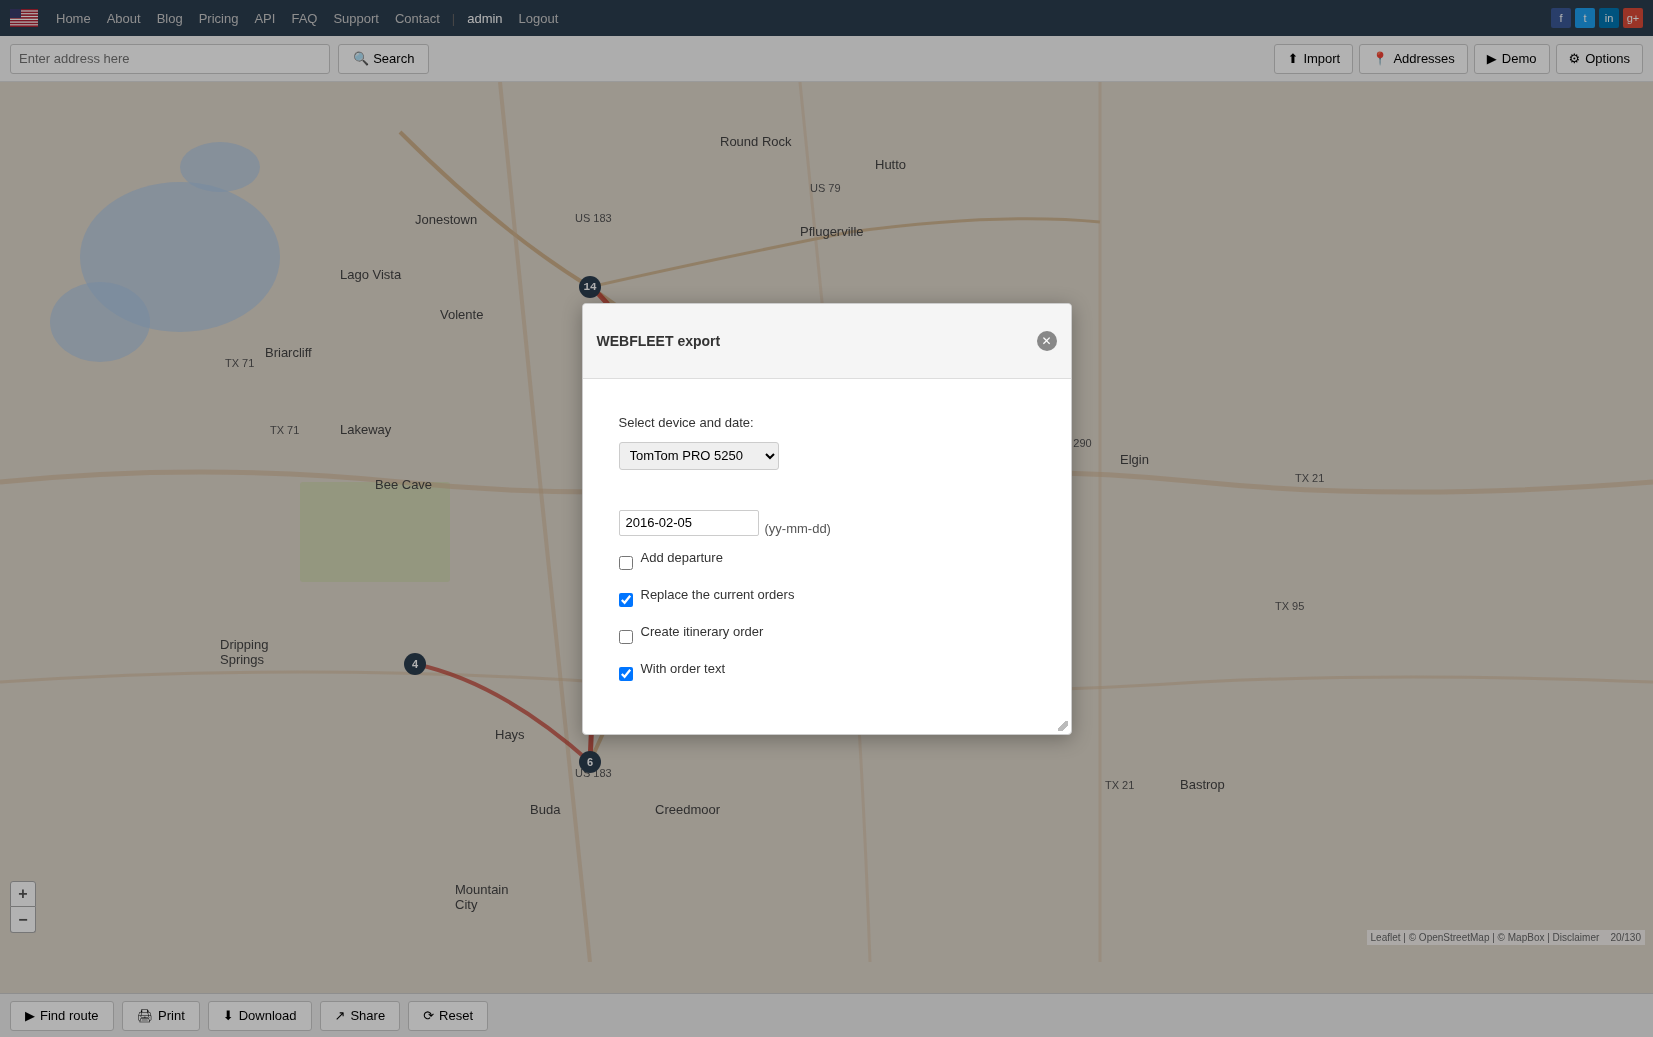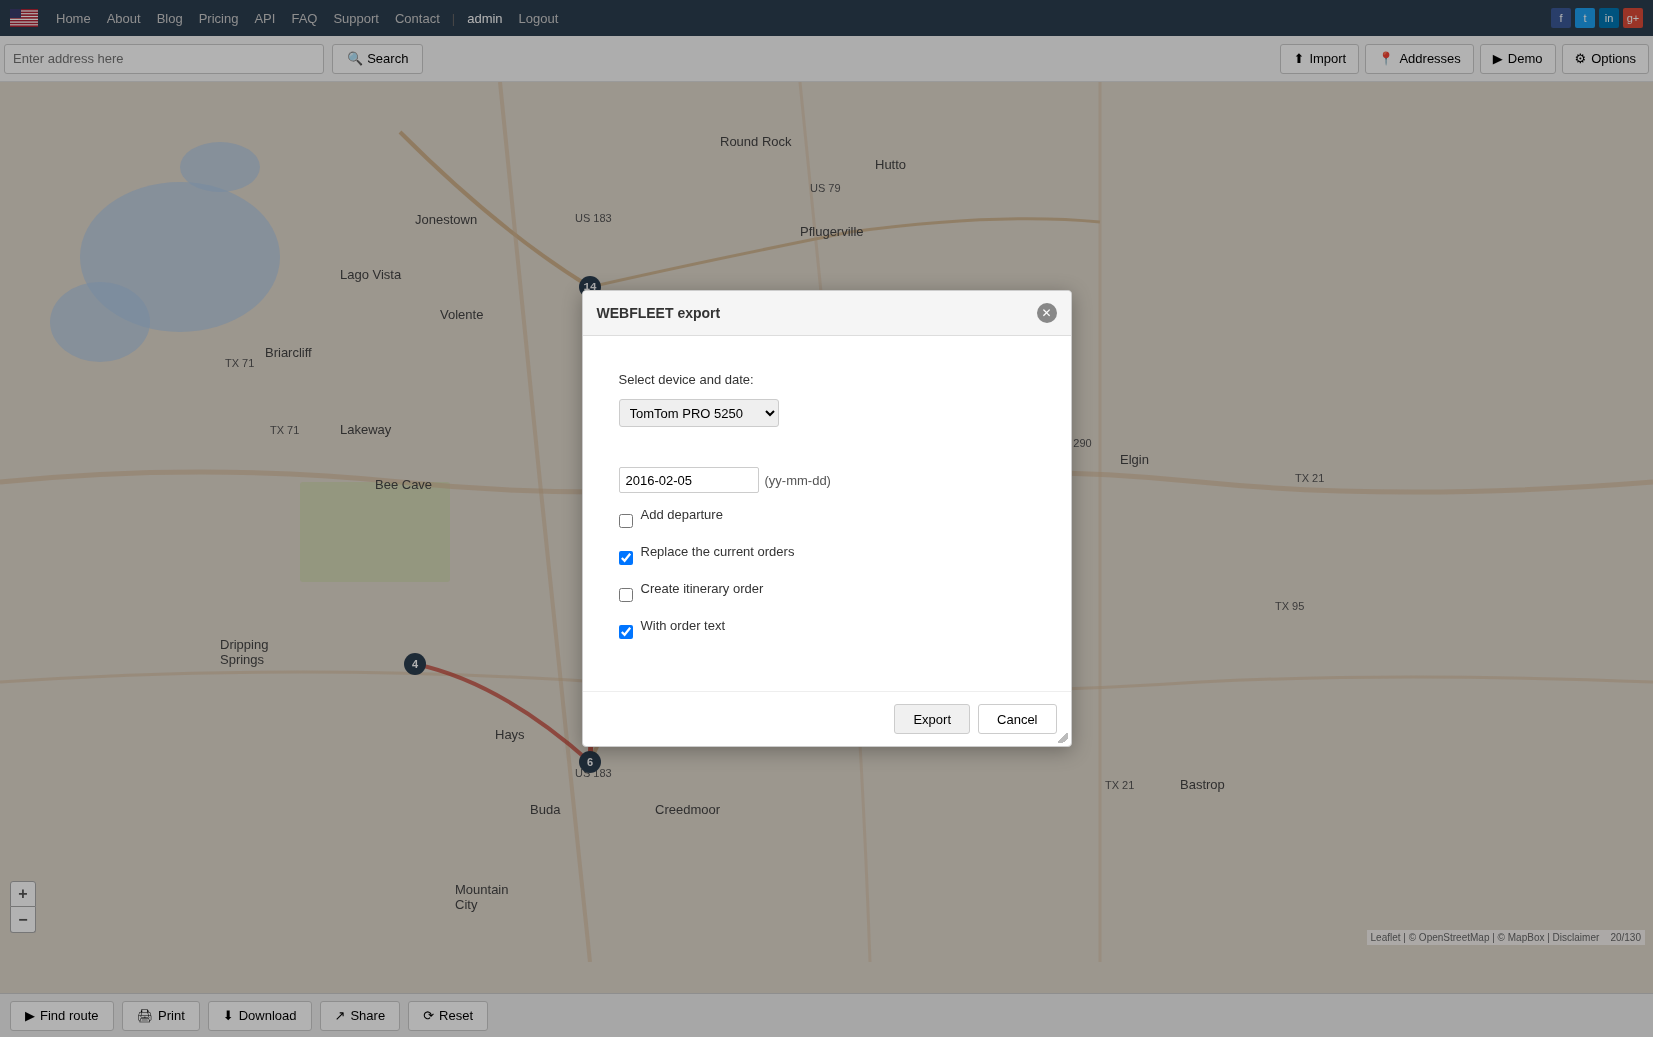--- a/index.html
+++ b/index.html
@@ -15,21 +15,21 @@
     #topnav .sep { color: #666; margin: 0 4px; }
     #topnav .social { margin-left: auto; display: flex; gap: 4px; }
     #topnav .social-icon { width: 20px; height: 20px; background: #3b5998; color: #fff; font-size: 11px; display: flex; align-items: center; justify-content: center; border-radius: 2px; }
     #topnav .social-icon.tw { background: #1da1f2; }
     #topnav .social-icon.li { background: #0077b5; }
     #topnav .social-icon.gp { background: #dd4b39; }
 
     
     #searchbar {
       position: absolute; top: 36px; left: 0; right: 0; height: 46px;
-      background: #f8f8f8; border-bottom: 1px solid #ddd; display: flex; align-items: center; padding: 0 4px; gap: 8px; z-index: 10;
+      background: #f8f8f8; border-bottom: 1px solid #ddd; display: flex; align-items: center; padding: 0 10px; gap: 8px; z-index: 10;
     }
     #searchbar input {
       width: 320px; height: 30px; border: 1px solid #ccc; border-radius: 3px; padding: 0 8px; font-size: 13px; background: #fff;
     }
     #searchbar .search-btn {
       height: 30px; padding: 0 14px; background: #fff; border: 1px solid #ccc; border-radius: 3px; cursor: pointer; font-size: 13px; display: flex; align-items: center; gap: 4px;
     }
     #searchbar .right-btns { margin-left: auto; display: flex; gap: 6px; }
     #searchbar .top-btn {
       height: 30px; padding: 0 12px; background: #fff; border: 1px solid #ccc; border-radius: 3px; cursor: pointer; font-size: 13px; display: flex; align-items: center; gap: 5px;
@@ -81,21 +81,21 @@
 
     
     #modal-overlay {
       position: absolute; top: 0; left: 0; right: 0; bottom: 0; background: rgba(0,0,0,0.3); z-index: 20; display: flex; align-items: center; justify-content: center;
     }
     #modal {
       background: #fff; border: 1px solid #ccc; border-radius: 4px; width: 490px; min-height: 400px;
       box-shadow: 0 4px 20px rgba(0,0,0,0.3); position: relative; display: flex; flex-direction: column;
     }
     #modal-header {
-      background: #f5f5f5; border-bottom: 1px solid #ddd; padding: 12px 14px; display: flex; align-items: center; justify-content: space-between; border-radius: 4px 4px 0 0;
+      background: #f5f5f5; border-bottom: 1px solid #ddd; padding: 27px 14px; display: flex; align-items: center; justify-content: space-between; border-radius: 4px 4px 0 0;
     }
     #modal-header h2 { font-size: 14px; font-weight: bold; color: #333; }
     #modal-close {
       width: 20px; height: 20px; background: #888; border-radius: 50%; color: #fff; font-size: 12px; display: flex; align-items: center; justify-content: center; cursor: pointer; border: none;
     }
     #modal-body { padding: 36px; flex: 1; }
     #modal-body label { display: block; font-size: 13px; color: #333; margin-bottom: 12px; font-weight: normal; }
     .device-select {
       width: 160px; height: 28px; border: 1px solid #ccc; border-radius: 3px; padding: 0 6px; font-size: 13px; cursor: pointer;
     }
@@ -290,40 +290,36 @@
       <h2>WEBFLEET export</h2>
       <button id="modal-close">✕</button>
     </div>
     <div id="modal-body">
       <label>Select device and date:</label>
       <div style="margin-bottom:14px;">
         <select class="device-select">
           <option>TomTom PRO 5250</option>
         </select>
       </div>
-      <div style="margin-bottom:14px;display:flex;align-items:center;margin-top:40px;">
+      <div style="margin-bottom:14px;display:flex;align-items:flex-end;margin-top:40px;">
         <input type="text" class="date-input" value="2016-02-05" style="">
         <span class="date-format">(yy-mm-dd)</span>
       </div>
       <div class="checkbox-row">
         <input type="checkbox" id="chk-departure" style="">
         <label for="chk-departure">Add departure</label>
       </div>
       <div class="checkbox-row">
         <input type="checkbox" id="chk-replace" checked="" style="">
         <label for="chk-replace">Replace the current orders</label>
       </div>
       <div class="checkbox-row">
         <input type="checkbox" id="chk-itinerary" style="">
         <label for="chk-itinerary">Create itinerary order</label>
       </div>
       <div class="checkbox-row">
         <input type="checkbox" id="chk-order-text" checked="" style="">
         <label for="chk-order-text">With order text</label>
       </div>
     </div>
-    <div id="modal-footer">
-      <button class="modal-btn primary">Export</button>
-      <button class="modal-btn">Cancel</button>
-    </div>
     <div class="resize-handle"></div>
   </div>
 </div>
 
 </body></html>

